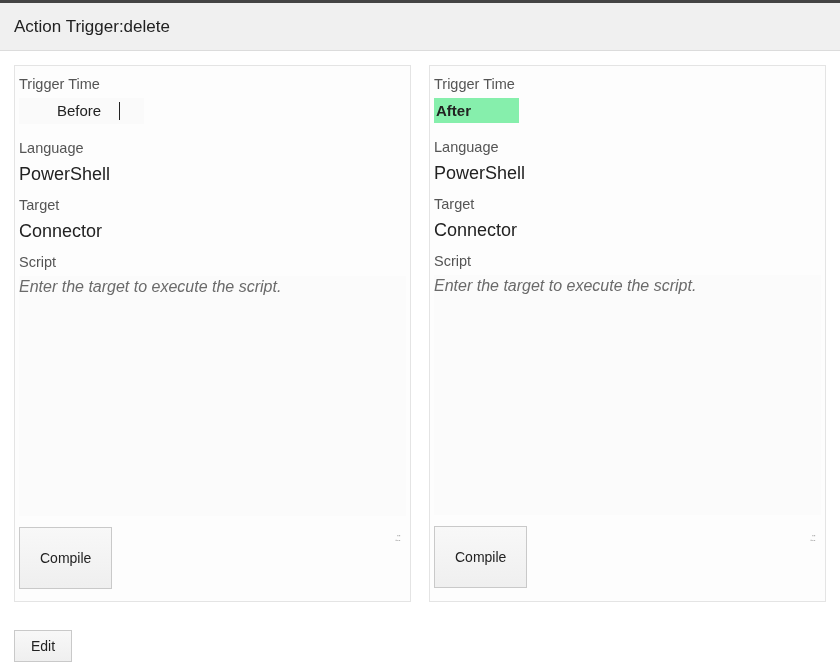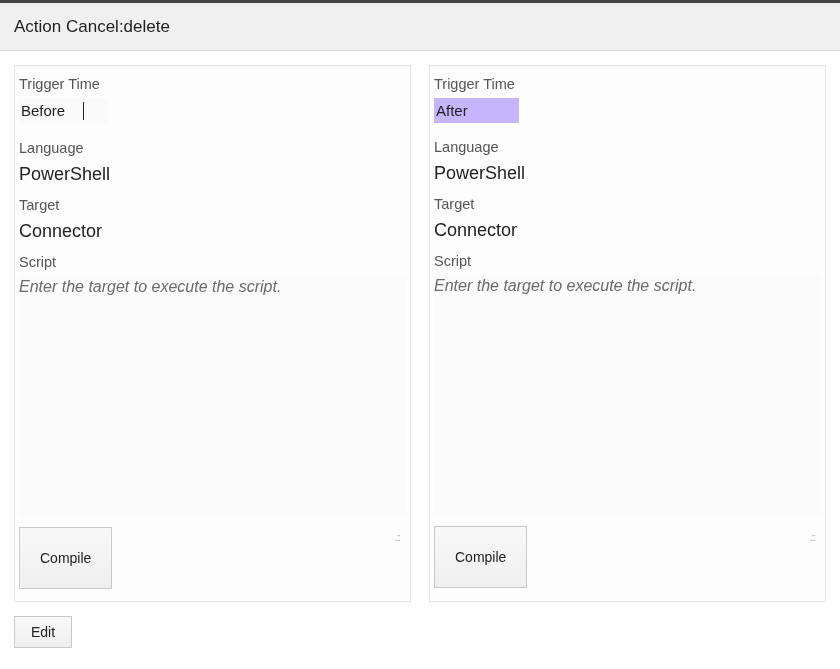--- a/index.html
+++ b/index.html
@@ -55,35 +55,37 @@
       min-width: 85px;
       padding: 4px 24px 4px 2px;
       font-size: 15px;
       color: #222;
       background: #fafafa;
       border: none;
       position: relative;
       margin-bottom: 10px;
     }
     .select-box.after-box {
-      background: #c4b5fd;
+      background: #86efac;
       box-shadow: 0 0 0 rgba(0,0,0,0.05);
+      font-weight: bold;
     }
     .value-text {
       font-size: 18px;
       color: #222;
       margin-bottom: 10px;
       padding: 2px 0;
     }
     .before-caret {
       display: inline-block;
       border-right: 1px solid #222;
       padding-right: 18px;
       height: 18px;
       line-height: 18px;
+      margin-left: 36px;
     }
     .script-area {
       width: 100%;
       height: 240px;
       border: none;
       background: #fbfbfb;
       resize: none;
       font-family: inherit;
       font-size: 16px;
       font-style: italic;
@@ -112,35 +114,35 @@
       padding: 22px 20px;
       font-size: 14px;
       color: #222;
       cursor: pointer;
       font-family: inherit;
     }
     .compile-btn {
       margin-top: 8px;
     }
     .footer-btns {
-      margin-top: 14px;
+      margin-top: 28px;
       display: flex;
       gap: 6px;
     }
     .footer-btns .btn {
       padding: 7px 16px;
     }
   </style>
 </head>
 <body>
 
 <div class="top-bar"></div>
 
 <div class="header">
-  <div class="header-title">Action Cancel:delete</div>
+  <div class="header-title">Action Trigger:delete</div>
 </div>
 
 <div class="content">
   <div class="panels">
 
     <div class="panel">
       <div class="field-label">Trigger Time</div>
       <div class="select-box">
         <span class="before-caret">Before</span>
       </div>

